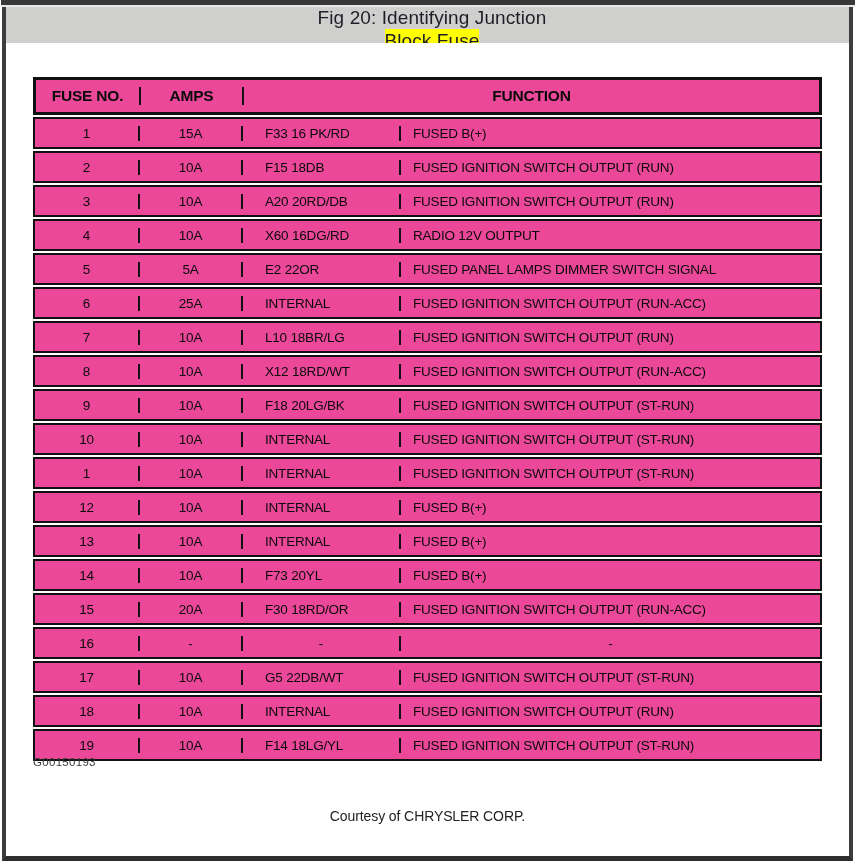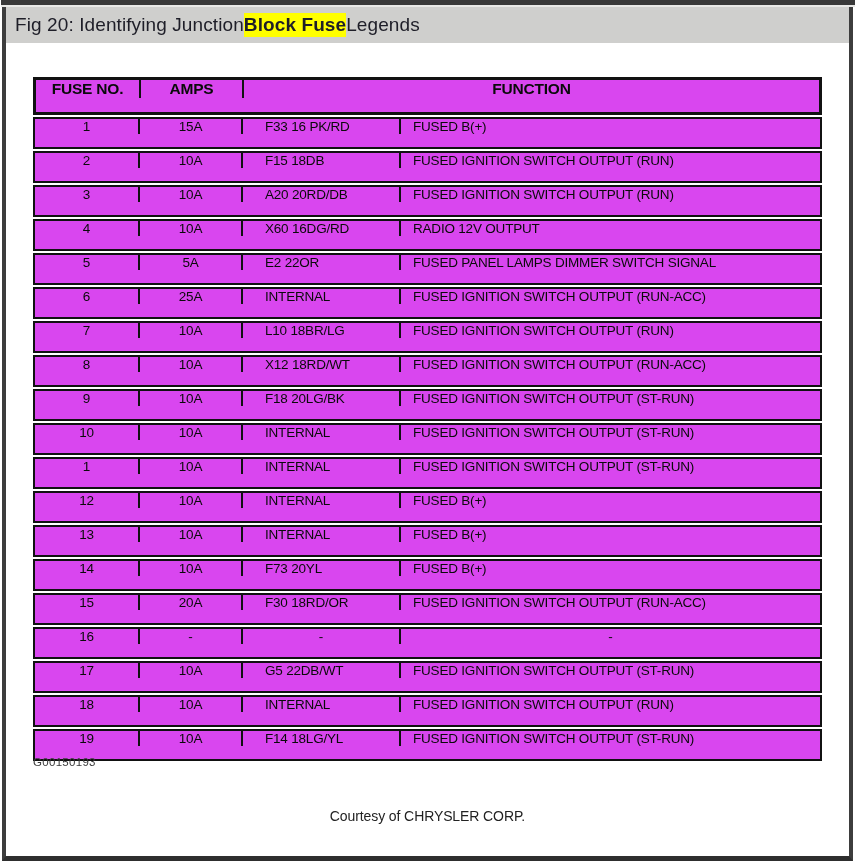--- a/index.html
+++ b/index.html
@@ -15,29 +15,29 @@
     height: 854px;
     border-left: 4px solid #3d3d3d;
     border-right: 4px solid #3d3d3d;
     border-bottom: 5px solid #2e2e2e;
     background: #fff;
   }
   .titlebar {
     height: 36px; background: #cfcfcd; display: flex; align-items: center;
     padding-left: 9px; font-size: 19px; color: #1e1e28; letter-spacing: 0.1px;
   }
-  .titlebar .hl { padding: 1px 0; font-weight: bold; }
+  .titlebar .hl { padding: 1px 0; }
 
   .content { position: relative; background: #fff; height: 811px; }
 
   .fuse-table { position: absolute; left: 27px; top: 34px; width: 789px; color: #0a0a0a; }
 
   .trow {
-    display: flex; border: 2px solid #111; margin-bottom: 2px; background: #d946ef;
-    height: 32px; align-items: flex-start;
+    display: flex; border: 2px solid #111; margin-bottom: 2px; background: #ec4899;
+    height: 32px; align-items: center;
   }
   .trow.head { height: 38px; border-width: 3px; }
   .tcell {
     display: flex; align-items: center; overflow: hidden; white-space: nowrap;
     font-size: 13.5px; letter-spacing: -0.2px;
   }
   .c1 { width: 105px; justify-content: center; border-right: 2px solid #111; }
   .c2 { width: 103px; justify-content: center; border-right: 2px solid #111; }
   .c3 { width: 158px; justify-content: flex-start; padding-left: 22px; border-right: 2px solid #111; }
   .c4 { flex: 1; justify-content: flex-start; padding-left: 12px; }
@@ -56,21 +56,21 @@
     font-size: 14px; color: #222; letter-spacing: -0.1px;
   }
 </style>
 </head>
 <body>
 
 <div class="top-strip"></div>
 
 <div class="frame">
 
-  <div class="titlebar" style="background: rgb(207, 207, 205);">
+  <div class="titlebar" style="background: rgb(207, 207, 205); flex-direction: column;">
     <span>Fig 20: Identifying Junction </span>
     <span class="hl" style="background: rgb(255, 255, 0);">Block Fuse</span>
     <span> Legends</span>
   </div>
 
   <div class="content">
 
     <div class="fuse-table">
       <div class="trow head">
         <div class="tcell c1">FUSE NO.</div>

